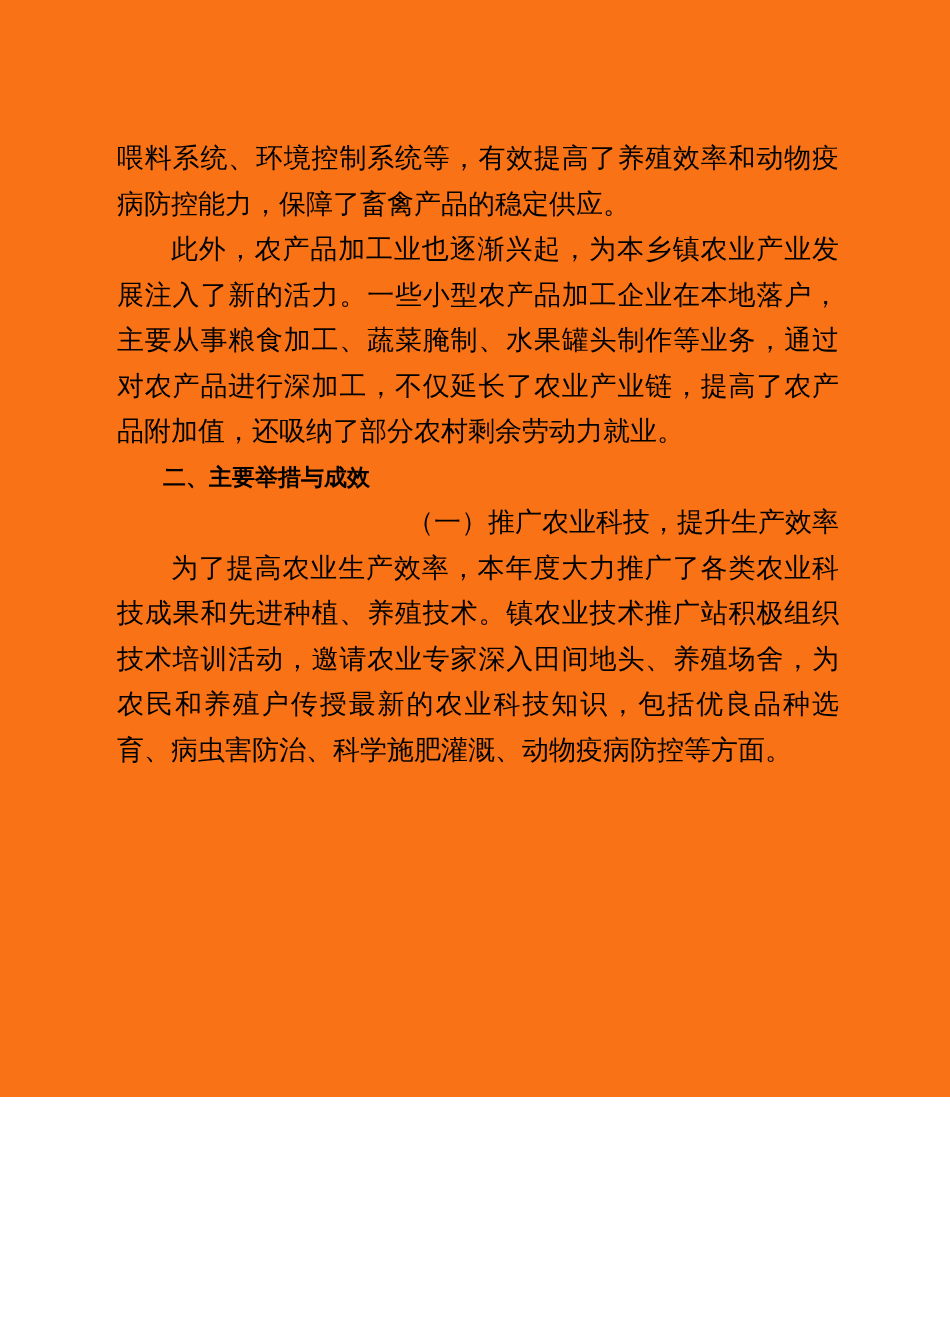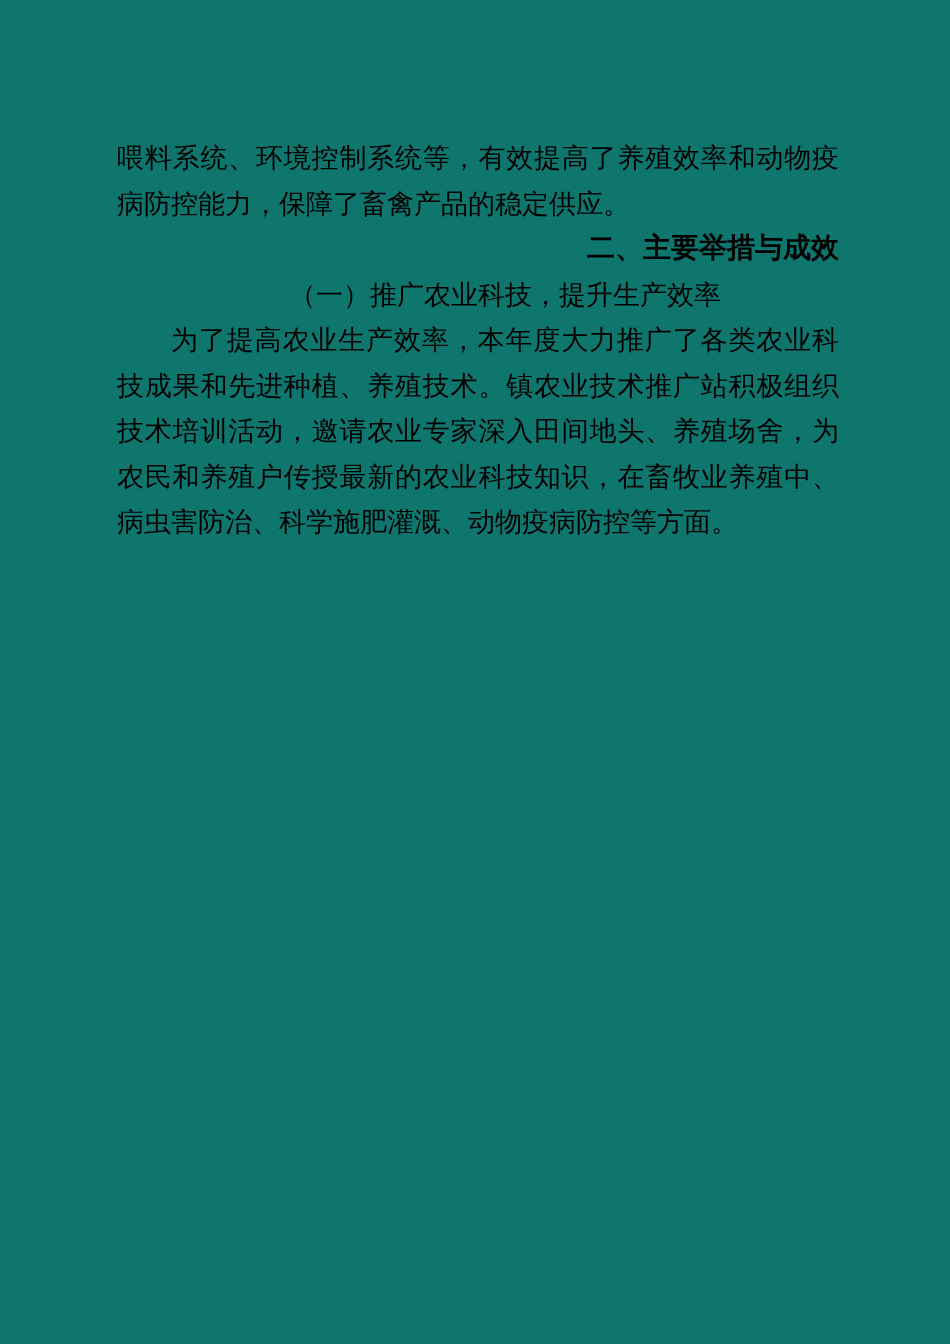--- a/index.html
+++ b/index.html
@@ -3,22 +3,22 @@
 <meta charset="utf-8">
 <style>
   html, body {
     margin: 0;
     padding: 0;
     background: #ffffff;
   }
   .page {
     position: relative;
     width: 950px;
-    height: 1344px;
-    background: #0f766e;
+    height: 1097px;
+    background: #f97316;
     overflow: hidden;
   }
   .text-block {
     position: absolute;
     left: 117px;
     top: 136px;
     width: 722px;
     color: #000000;
     font-family: "Liberation Serif", serif;
     font-size: 27px;
@@ -29,37 +29,38 @@
     margin: 0;
     padding: 0;
   }
   .para-indent {
     text-indent: 2em;
   }
   .para-continuation {
     text-indent: 0;
   }
   .heading-1 {
-    font-family: Liberation Mono, monospace;
+    font-family: Liberation Sans, sans-serif;
     font-weight: 700;
-    font-size: 28px;
+    font-size: 23px;
     text-indent: 2em;
-    text-align: right;
+    text-align: left;
   }
   .heading-2 {
     font-family: "Liberation Serif", serif;
     font-weight: 400;
     font-size: 27px;
     text-indent: 2em;
-    text-align: center;
+    text-align: right;
   }
 </style>
 </head>
 <body>
 
 <div class="page">
   <div class="text-block">
     <p class="para-continuation">喂料系统、环境控制系统等，有效提高了养殖效率和动物疫病防控能力，保障了畜禽产品的稳定供应。</p>
+    <p class="para-indent">此外，农产品加工业也逐渐兴起，为本乡镇农业产业发展注入了新的活力。一些小型农产品加工企业在本地落户，主要从事粮食加工、蔬菜腌制、水果罐头制作等业务，通过对农产品进行深加工，不仅延长了农业产业链，提高了农产品附加值，还吸纳了部分农村剩余劳动力就业。</p>
     <p class="heading-1">二、主要举措与成效</p>
     <p class="heading-2">（一）推广农业科技，提升生产效率</p>
-    <p class="para-indent">为了提高农业生产效率，本年度大力推广了各类农业科技成果和先进种植、养殖技术。镇农业技术推广站积极组织技术培训活动，邀请农业专家深入田间地头、养殖场舍，为农民和养殖户传授最新的农业科技知识，在畜牧业养殖中、病虫害防治、科学施肥灌溉、动物疫病防控等方面。</p>
+    <p class="para-indent">为了提高农业生产效率，本年度大力推广了各类农业科技成果和先进种植、养殖技术。镇农业技术推广站积极组织技术培训活动，邀请农业专家深入田间地头、养殖场舍，为农民和养殖户传授最新的农业科技知识，包括优良品种选育、病虫害防治、科学施肥灌溉、动物疫病防控等方面。</p>
   </div>
 </div>
 
 </body></html>

